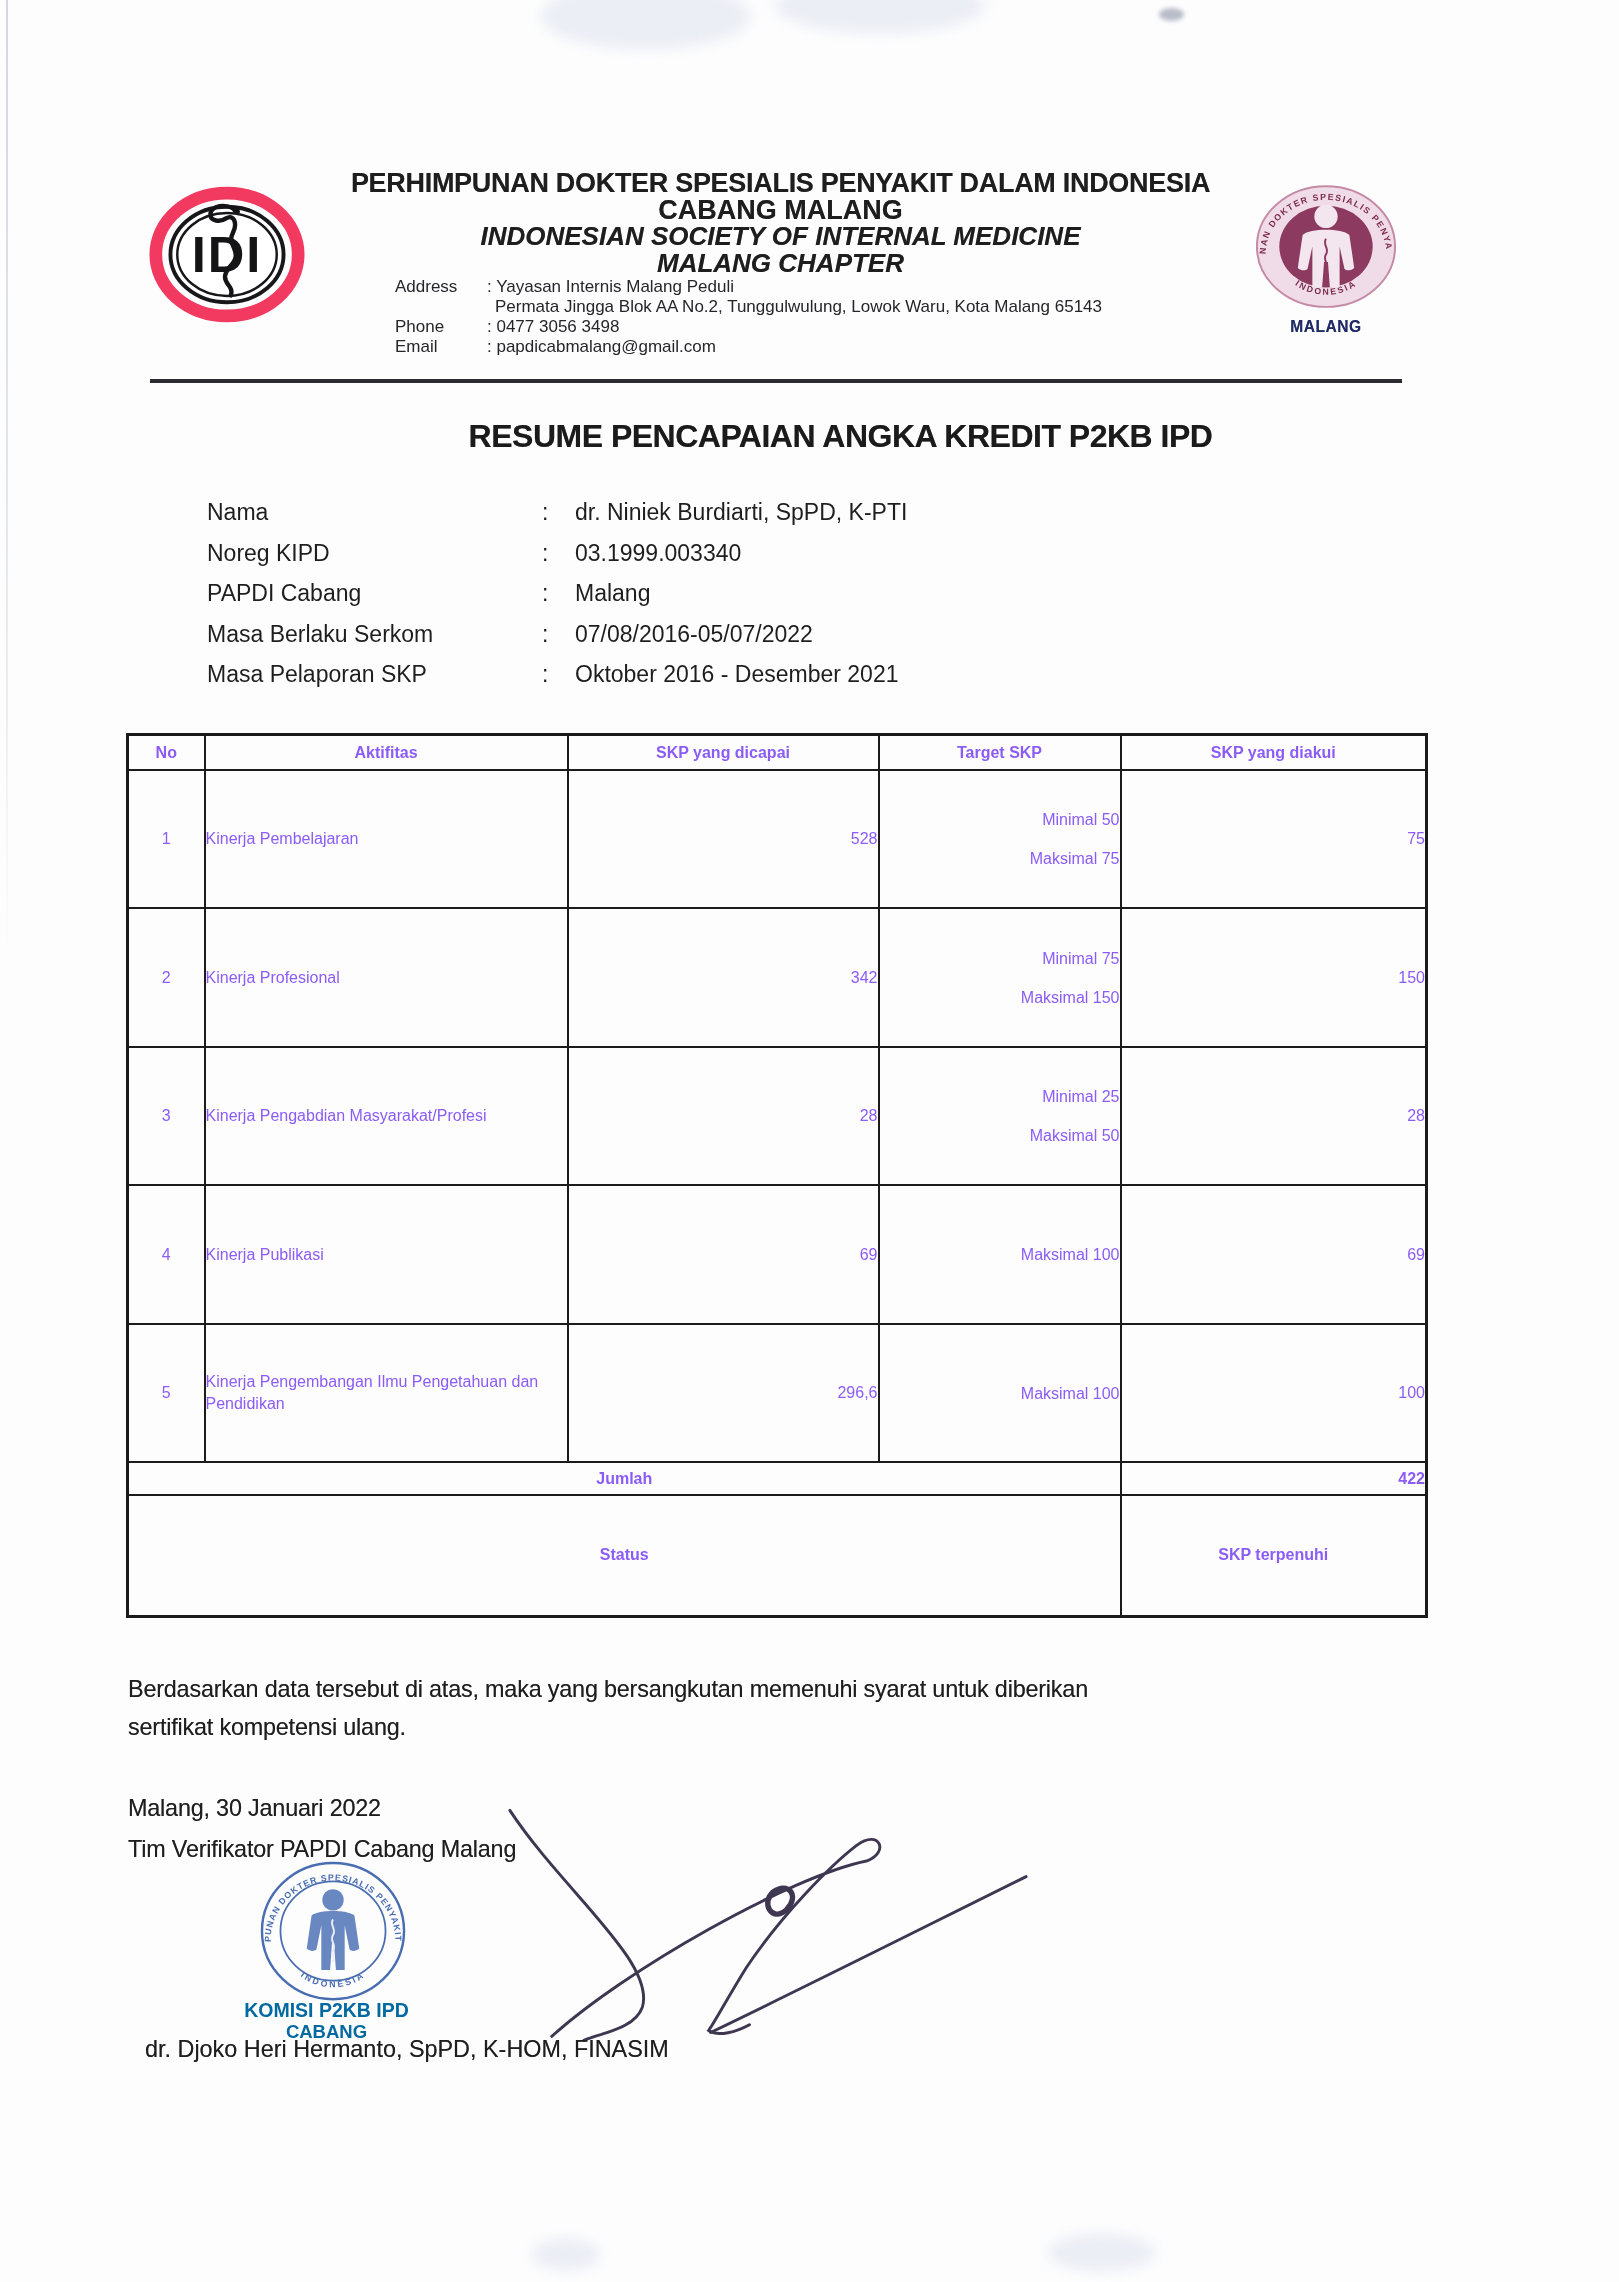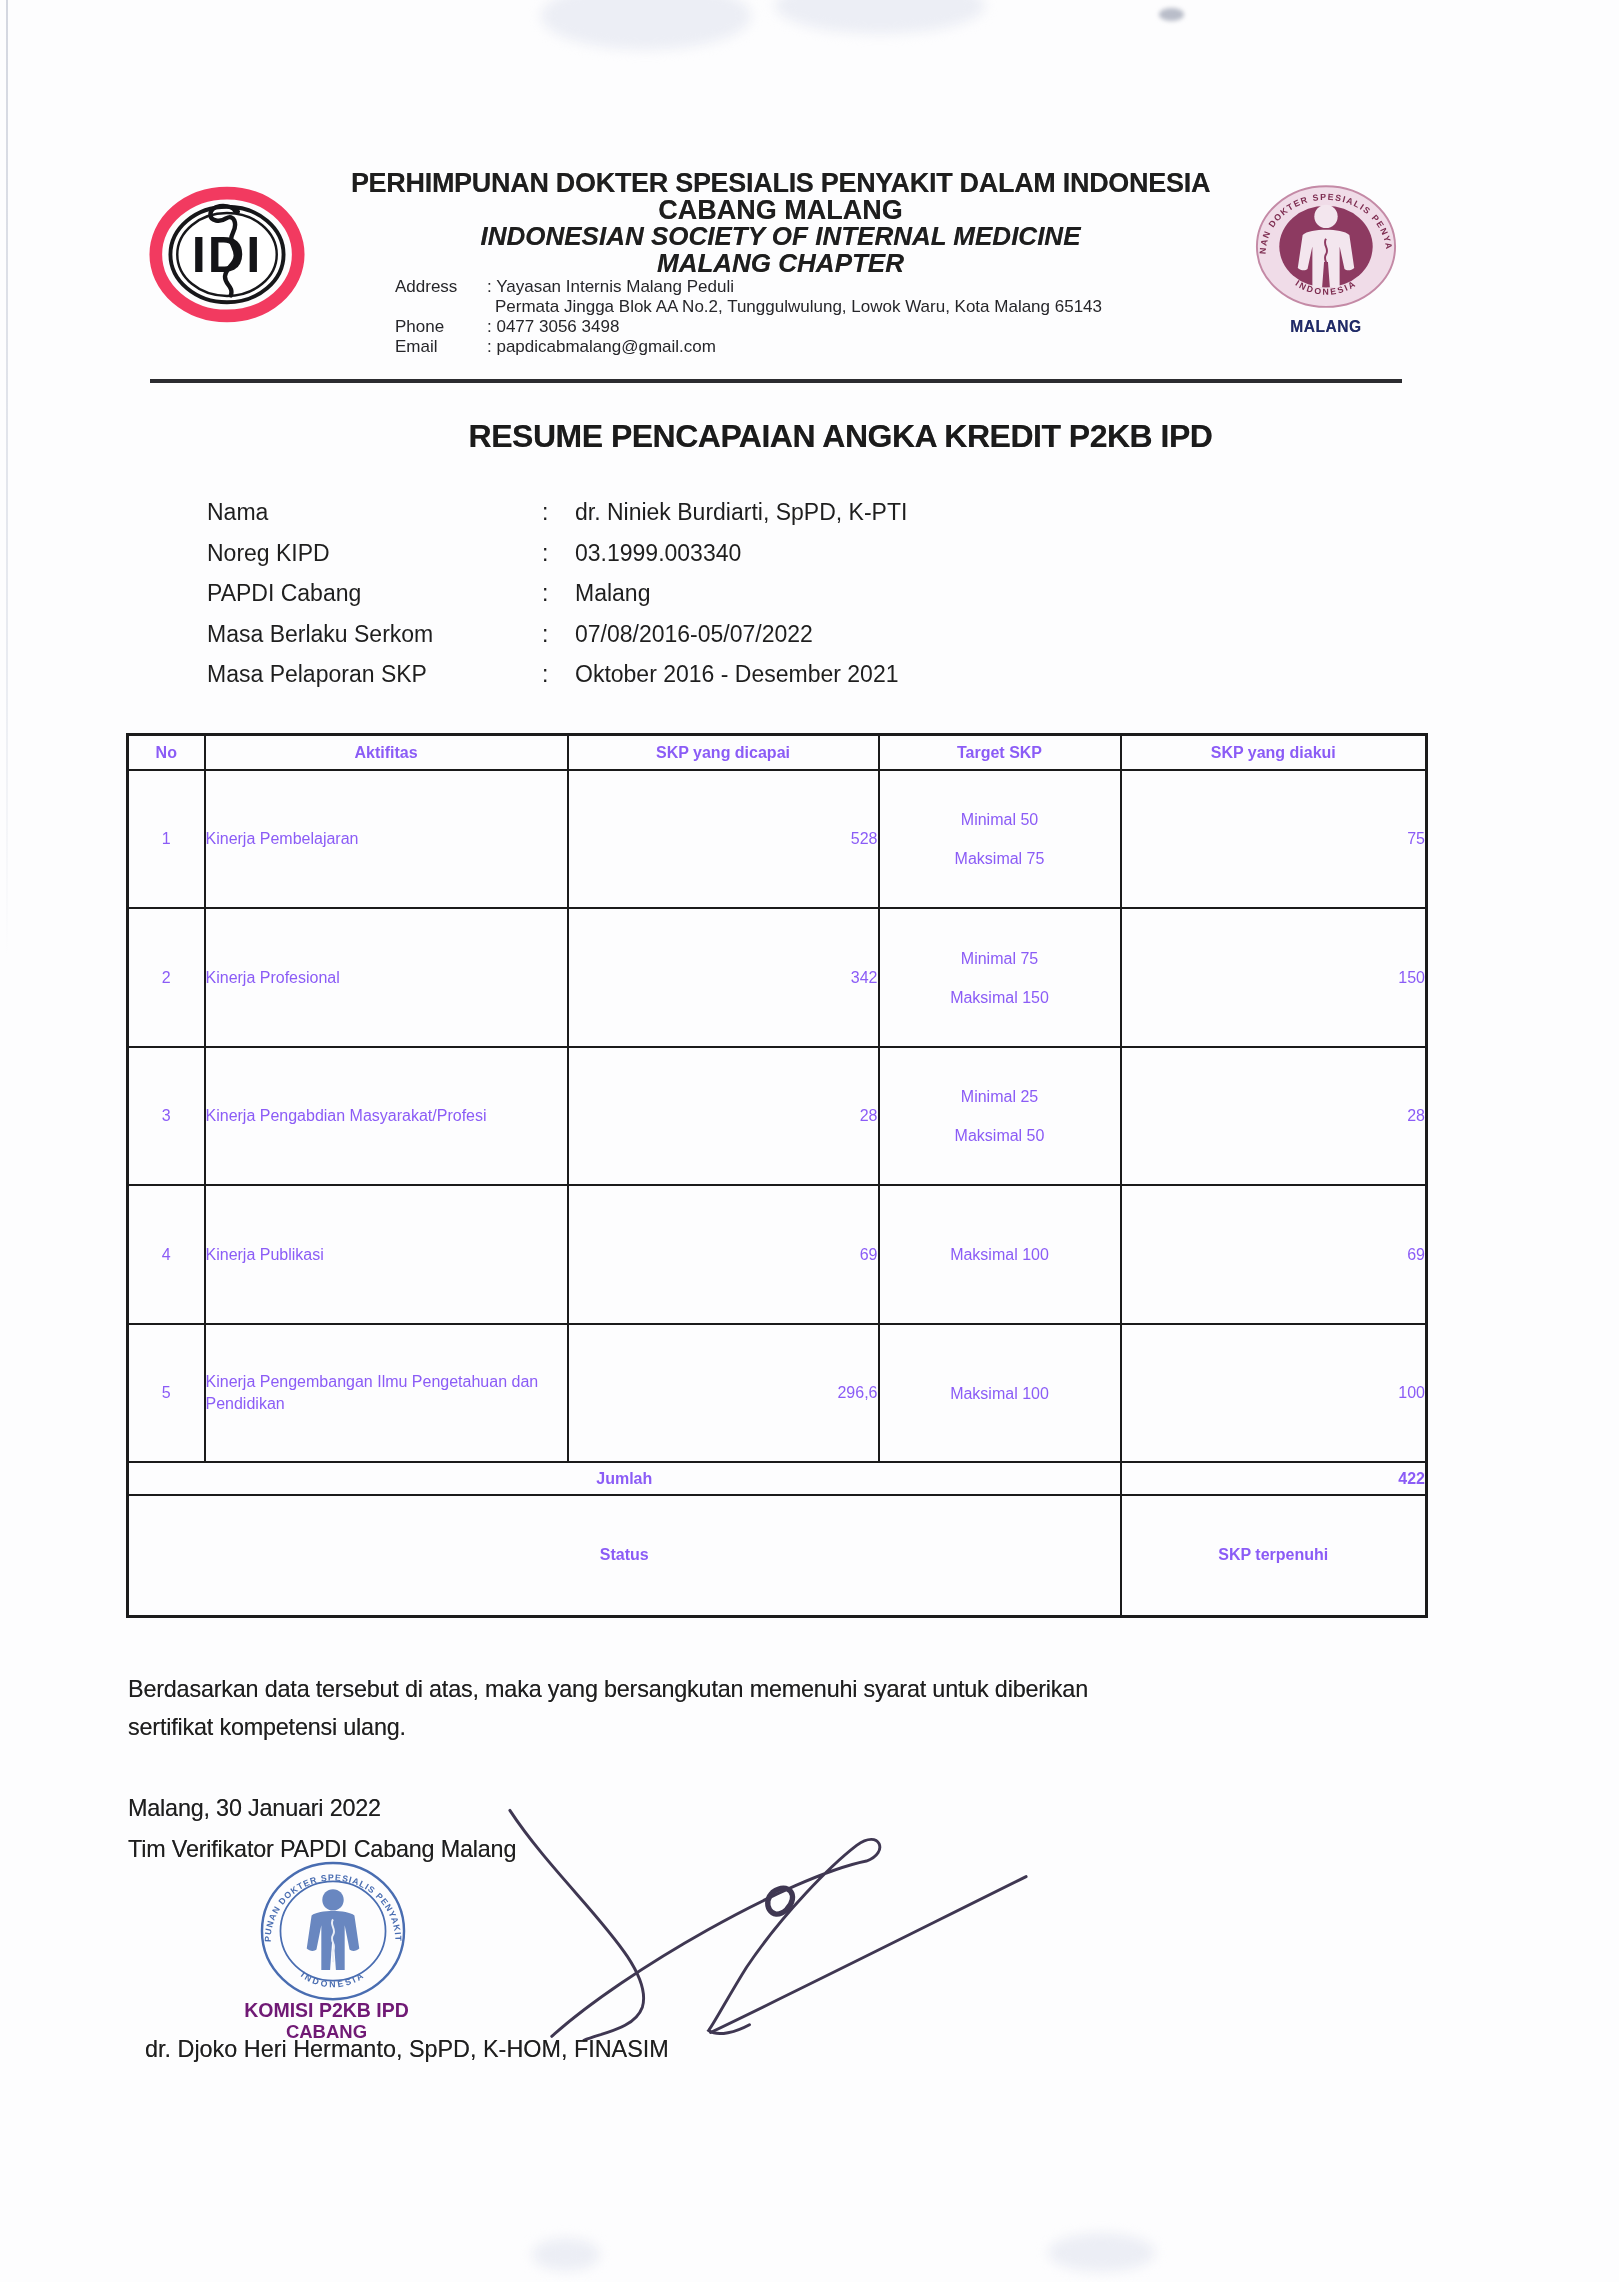--- a/index.html
+++ b/index.html
@@ -44,29 +44,29 @@
   table.skp{position:absolute;left:126px;top:733px;width:1299px;
     border-collapse:collapse;table-layout:fixed;font-size:16px;color:#8b5cf6;}
   table.skp th,table.skp td{
     border:2px solid #1b1b1b;border-top-width:2.9px;border-bottom-width:2.9px;
     padding:0;vertical-align:middle;overflow:hidden;}
   table.skp{border:3.9px solid #1b1b1b;}
   table.skp th{font-weight:bold;height:33px;}
   td.c-no{text-align:center;}
   td.c-akt{text-align:left;padding-left:8.8px;line-height:1.35;}
   td.c-dic{text-align:right;padding-right:4.9px;}
-  td.c-tgt{text-align:center;}
+  td.c-tgt{text-align:right;}
   .tgt-line{line-height:39px;}
   td.c-dik{text-align:right;padding-right:4.9px;}
   td.c-merge{text-align:center;font-weight:bold;}
   td.c-sumval{text-align:right;padding-right:4.9px;font-weight:bold;}
   td.c-status{text-align:center;font-weight:bold;}
   
   .par{left:128px;width:1219px;font-size:23.4px;letter-spacing:-0.2px;}
-  .stamp-text{width:205px;text-align:center;color:#701a75;font-weight:bold;}
+  .stamp-text{width:205px;text-align:center;color:#0369a1;font-weight:bold;}
   .signer{left:145px;top:2036px;font-size:23.4px;}
 </style>
 </head>
 <body>
 
 <div id="page">
 
   <div class="abs edge-line"></div>
   <div class="abs smudge s1"></div>
   <div class="abs smudge s2"></div>

